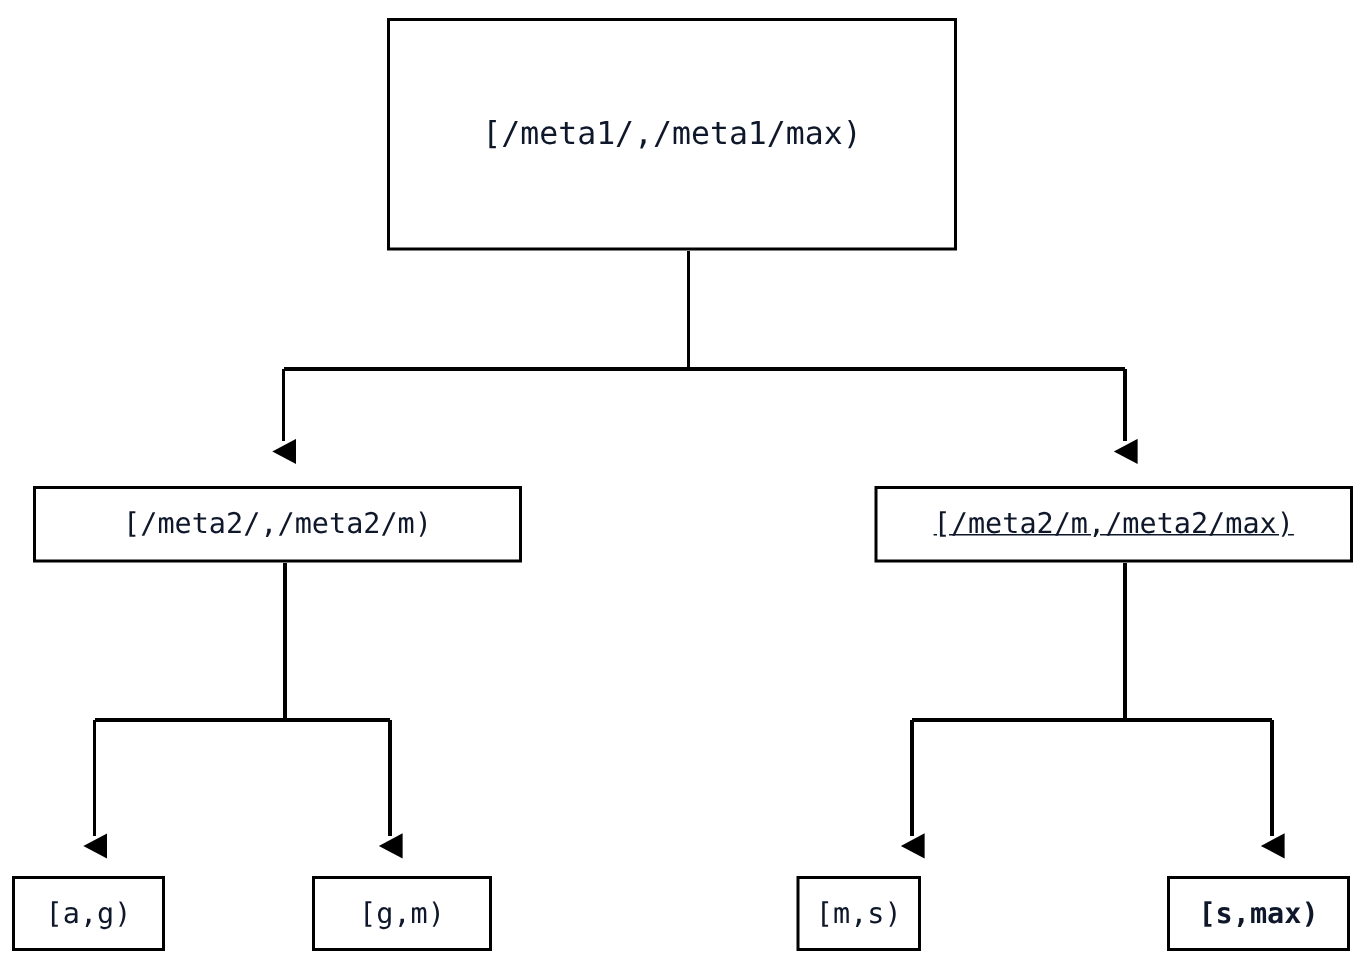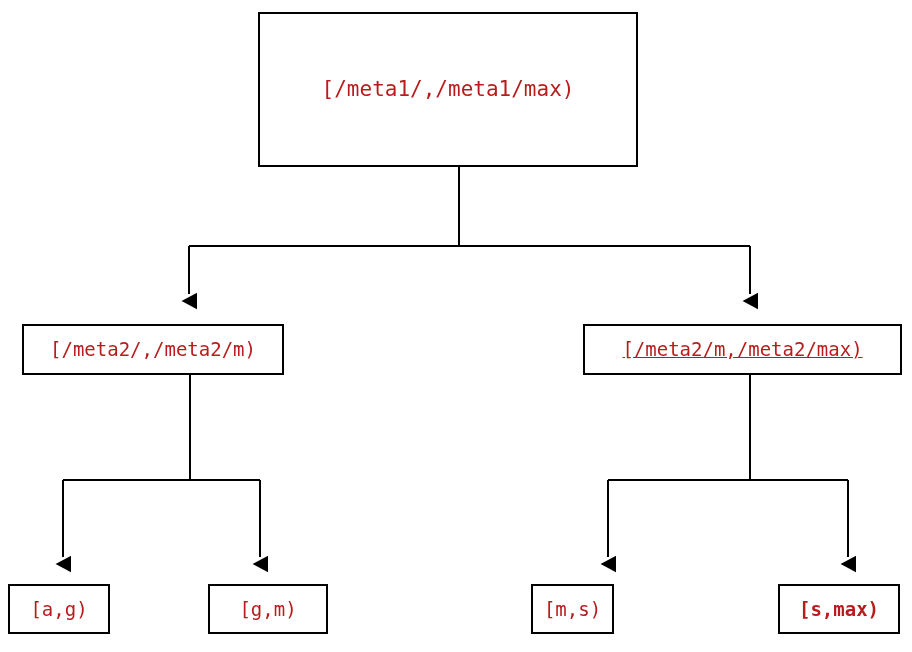--- a/index.html
+++ b/index.html
@@ -27,39 +27,39 @@
     pointer-events: none;
   }
   .node {
     position: absolute;
     box-sizing: border-box;
     border: 2px solid #000000;
     background: #ffffff;
     display: flex;
     align-items: center;
     justify-content: center;
-    color: #b91c1c;
+    color: #0f172a;
     white-space: pre;
     letter-spacing: 0px;
   }
   .node-label {
     display: block;
     line-height: 1;
   }
   .node-root {
     left: 258px;
     top: 12px;
     width: 380px;
     height: 155px;
     font-size: 21px;
   }
   .node-mid-left {
     left: 22px;
     top: 324px;
-    width: 262px;
+    width: 326px;
     height: 51px;
     font-size: 19px;
   }
   .node-mid-right {
     left: 583px;
     top: 324px;
     width: 319px;
     height: 51px;
     font-size: 19px;
     text-decoration: underline;

